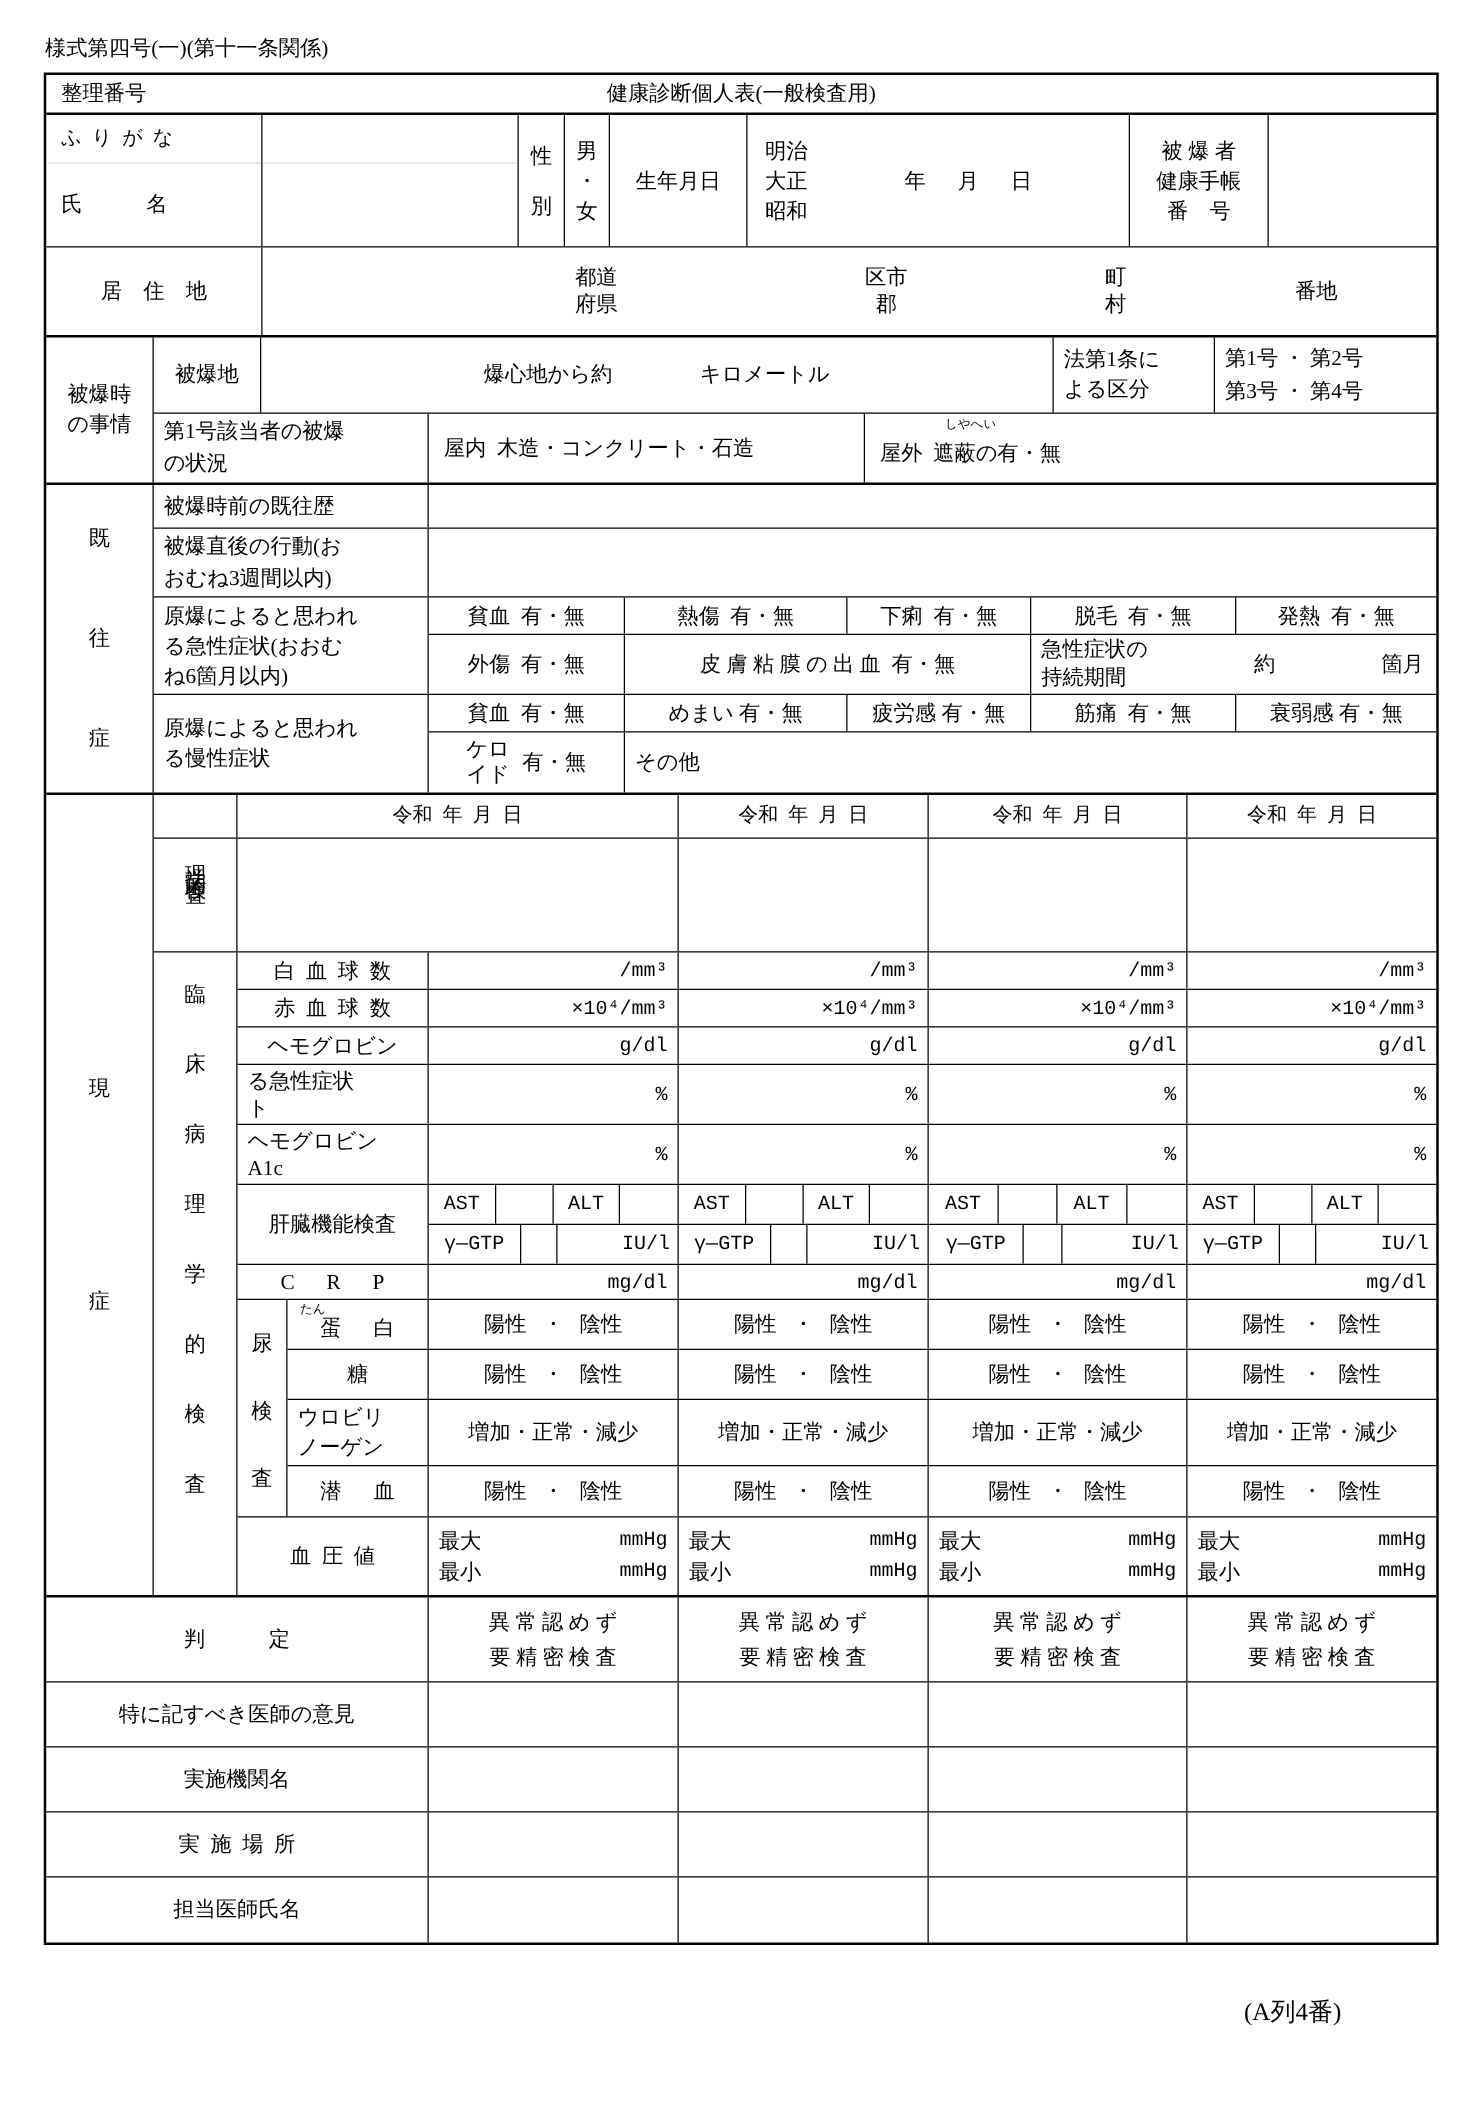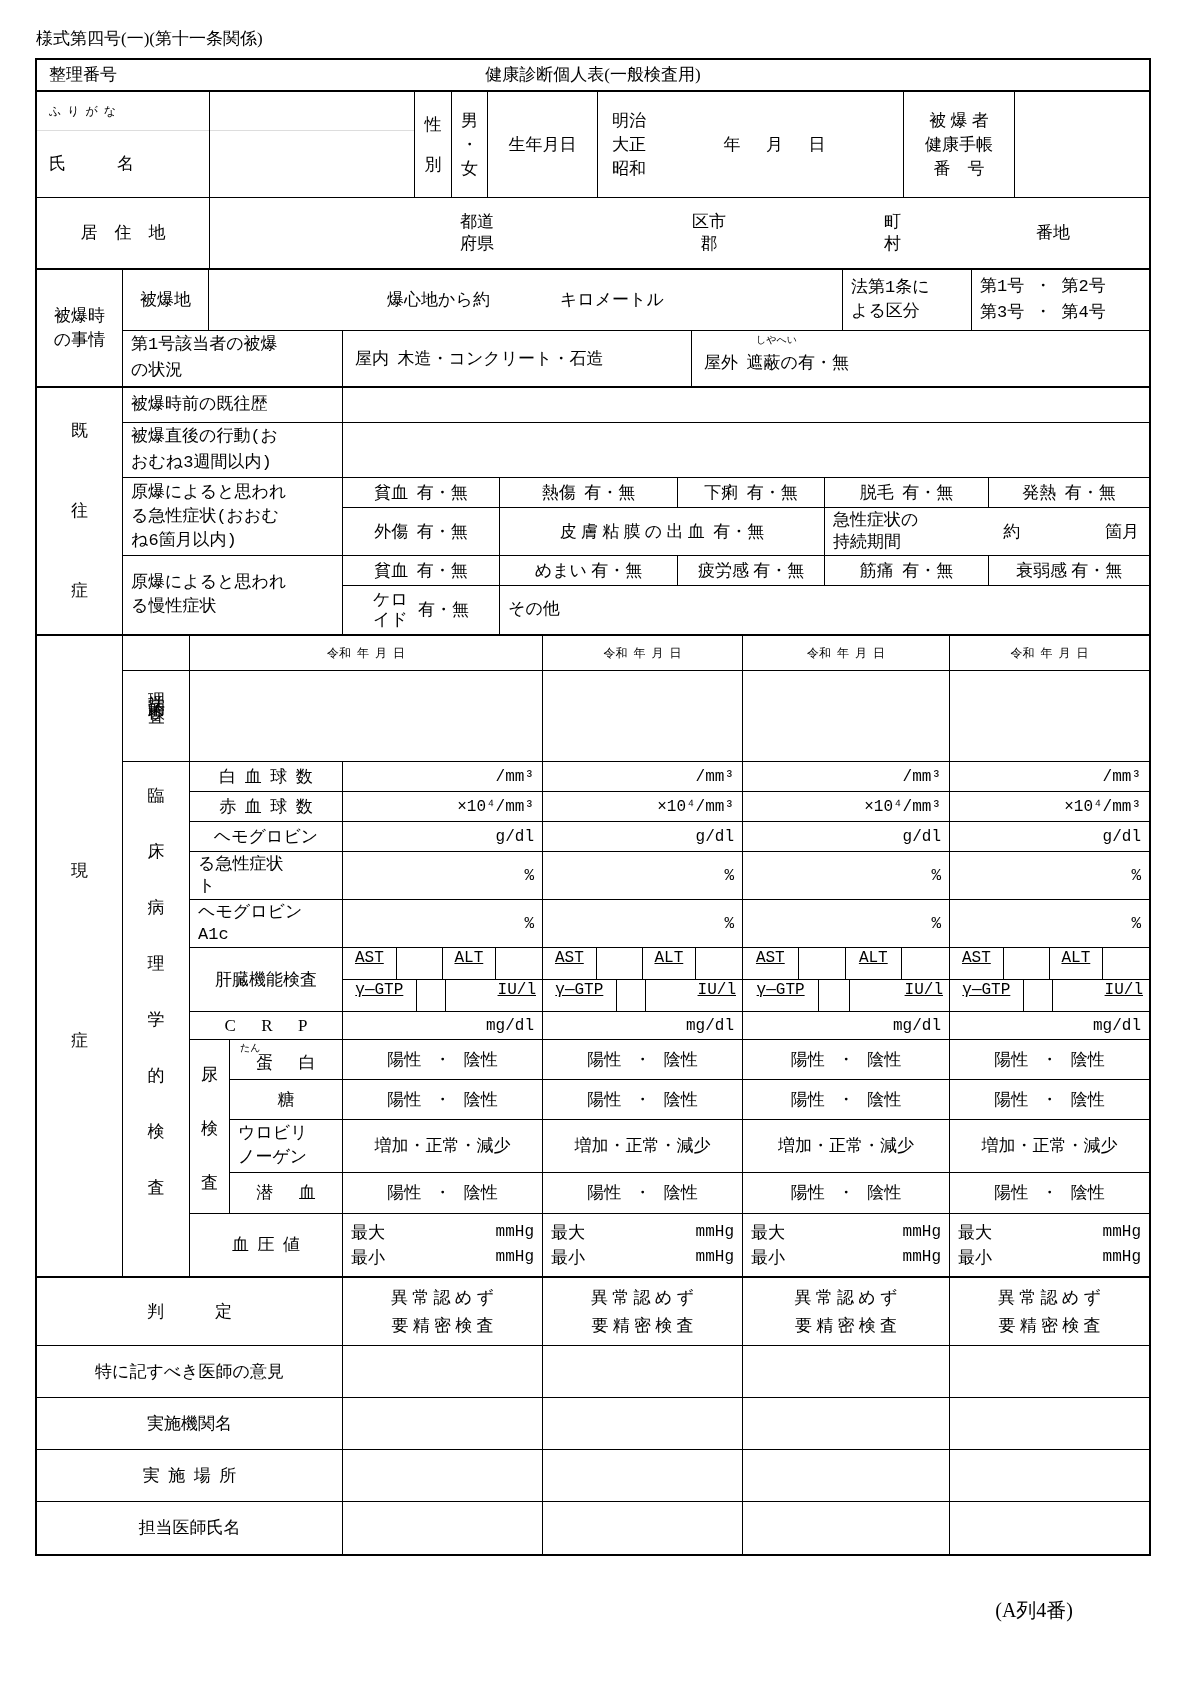--- a/index.html
+++ b/index.html
@@ -11,35 +11,35 @@
   .bb{border-bottom:1px solid #000;}
   .bb2{border-bottom:2px solid #000;}
   .c{box-sizing:border-box;border-right:1px solid #000;position:relative;display:flex;
      align-items:center;justify-content:center;overflow:hidden;}
   .last{border-right:none !important;border-radius:14px;}
   .col{display:flex;flex-direction:column;box-sizing:border-box;}
   .bv{white-space:pre-wrap;text-align:center;}
   .tl{text-align:left;}
   .lft{justify-content:flex-start;}
   .rgt{justify-content:flex-end;}
-  .p8{padding-left:8px;font-family:Liberation Mono, monospace;}
+  .p8{padding-left:8px;}
   .p12{padding-left:12px;}
   .pr8{padding-right:8px;}
   .u{font-family:"Liberation Mono","DejaVu Sans Mono",monospace;font-size:16px;}
-  .f16{font-size:12px;}
+  .f16{font-size:16px;}
   .lh20{line-height:20px;}.lh22{line-height:22px;}.lh24{line-height:24px;}
   .lh26{line-height:26px;}.lh28{line-height:28px;}
   .vnow{line-height:170px;}      
   .vpast{line-height:80px;}      
   .vclin{line-height:56px;padding-top:6px;} 
   .vurine{line-height:54px;}     
   .vsex{line-height:40px;}       
   .vmf{line-height:24px;}        
   .vphys{writing-mode:vertical-lr;text-orientation:upright;height:76px;line-height:28px;letter-spacing:4px;}
-  .sub{box-sizing:border-box;border-right:1px solid #000;height:100%;display:flex;justify-content:center;text-decoration:underline;}
+  .sub{box-sizing:border-box;border-right:1px solid #000;height:100%;display:flex;align-items:center;justify-content:center;}
   .ruby{position:absolute;font-size:10px;line-height:10px;white-space:nowrap;}
   .soft{position:absolute;left:0;right:0;top:38px;border-top:1px solid #ddd;}
   .title-wrap{position:relative;width:100%;height:100%;display:flex;align-items:center;justify-content:center;}
   .serial{position:absolute;left:12px;top:50%;transform:translateY(-50%);}
   .addr{position:absolute;top:50%;transform:translateY(-50%);}
   .footer{position:absolute;right:108px;top:1598px;font-size:20px;}
   .bpline{display:flex;justify-content:space-between;width:100%;padding:0 8px;box-sizing:border-box;}
 </style>
 </head>
 <body>

